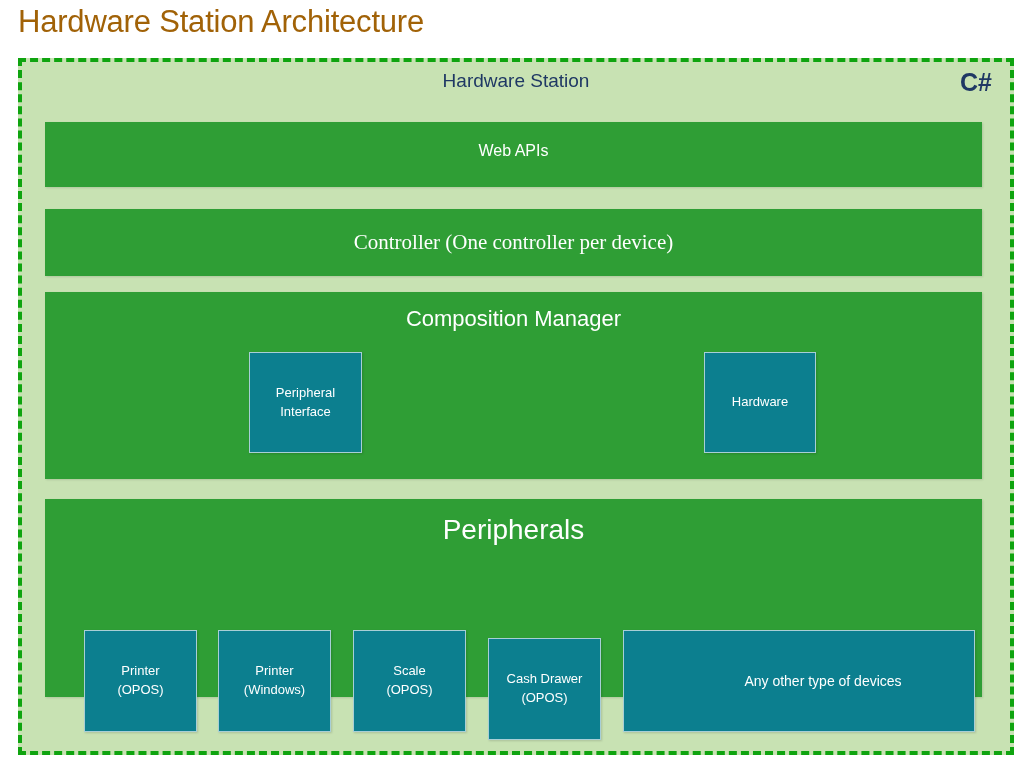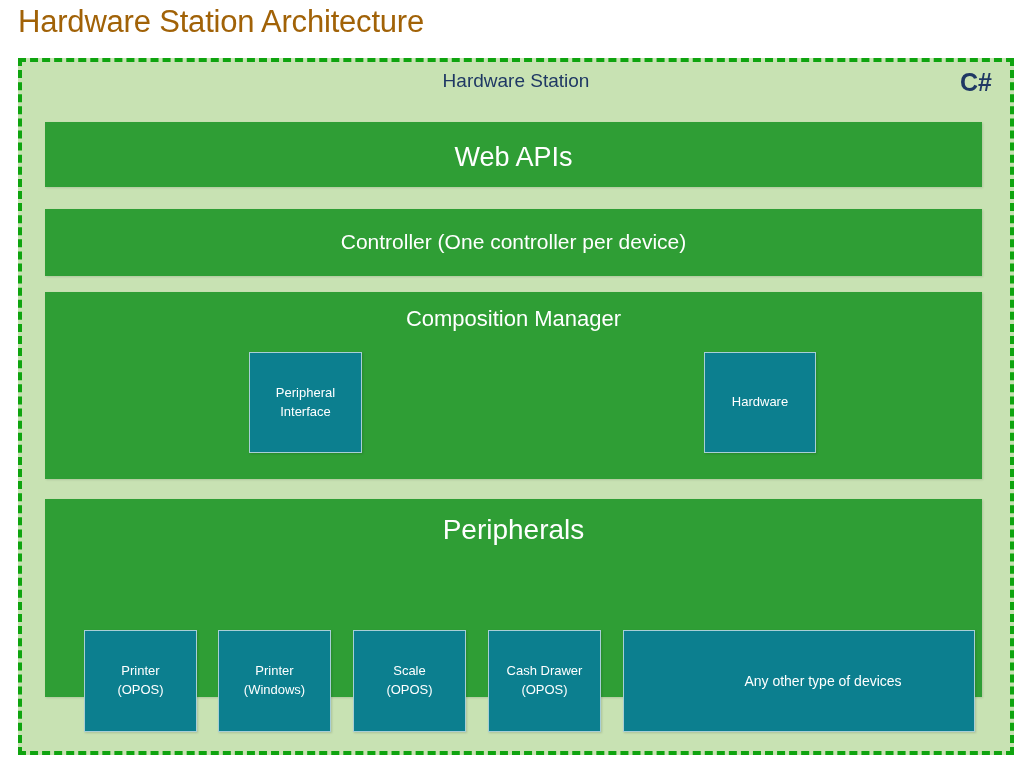--- a/index.html
+++ b/index.html
@@ -67,23 +67,23 @@
   }
   .band-label {
     position: absolute;
     left: 0;
     width: 100%;
     text-align: center;
     color: #ffffff;
   }
 
   .band-webapis   { left: 23px; top:  60px; width: 937px; height:  65px; }
-  .band-webapis .band-label   { top: 20px; font-size: 27px; }
+  .band-webapis .band-label   { top: 20px; font-size: 16px; }
 
-  .band-controller{ left: 23px; top: 147px; width: 937px; height:  67px; }
+  .band-controller{ left: 23px; top: 147px; width: 937px; height:  67px; font-family: Liberation Serif, serif; }
   .band-controller .band-label{ top: 21px; font-size: 21px; }
 
   .band-composition { left: 23px; top: 230px; width: 937px; height: 187px; }
   .band-composition .band-label { top: 14px; font-size: 22px; }
 
   .band-peripherals { left: 23px; top: 437px; width: 937px; height: 198px; }
   .band-peripherals .band-label { top: 15px; font-size: 28px; }
 
   
   .teal-box {
@@ -106,21 +106,21 @@
   .cm-box { top: 60px; height: 101px; }
   .cm-peripheral-interface { left: 204px; width: 113px; }
   .cm-lock-manager         { left: 432px; width: 113px; }
   .cm-security             { left: 659px; width: 112px; }
 
   
   .pb { top: 131px; height: 102px; }
   .pb-printer-opos    { left:  39px; width: 113px; }
   .pb-printer-windows { left: 173px; width: 113px; }
   .pb-scale-opos      { left: 308px; width: 113px; }
-  .pb-cash-drawer     { left: 443px; width: 113px; }
+  .pb-cash-drawer     { left: 443px; width: 113px; margin-top: 8px; }
   .pb-any-other       { left: 578px; width: 352px; font-size: 14px; padding-left: 48px; }
 </style>
 </head>
 <body>
 
 <div class="page-title">Hardware Station Architecture</div>
 
 <div class="cs-container">
 
   <div class="container-header">Hardware Station</div>

